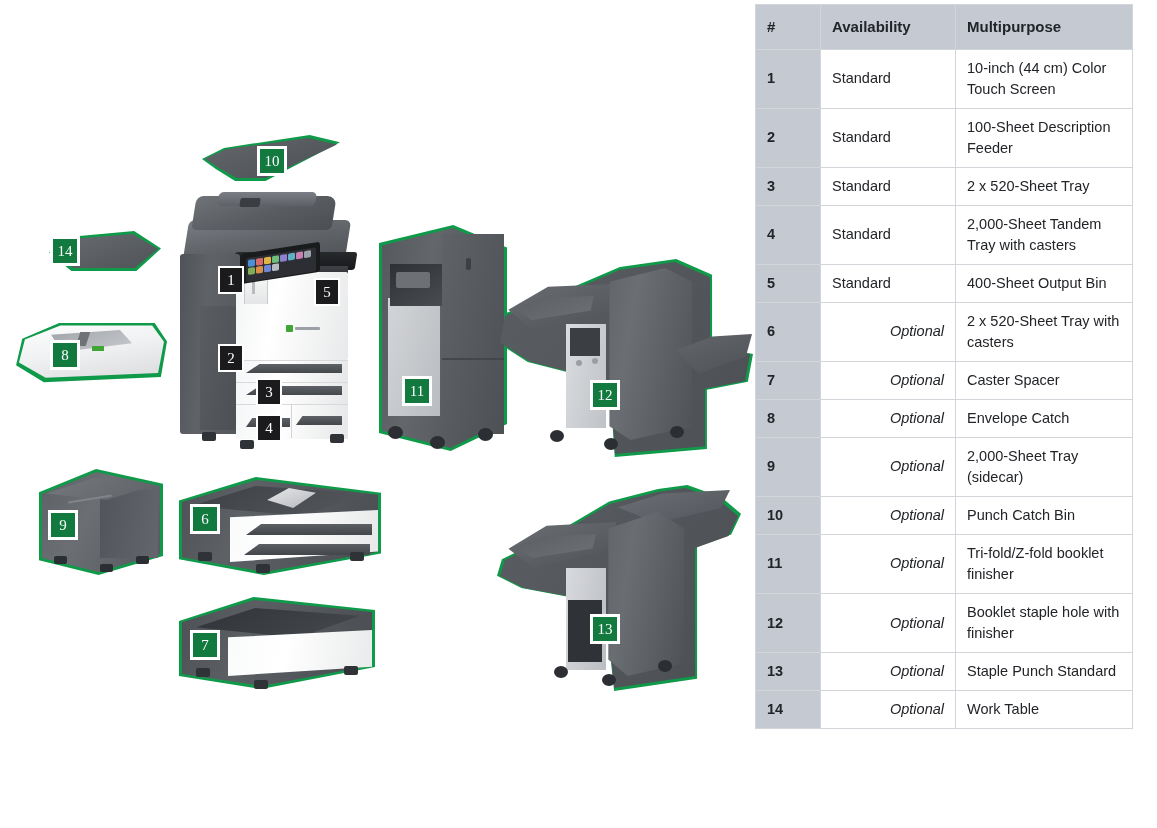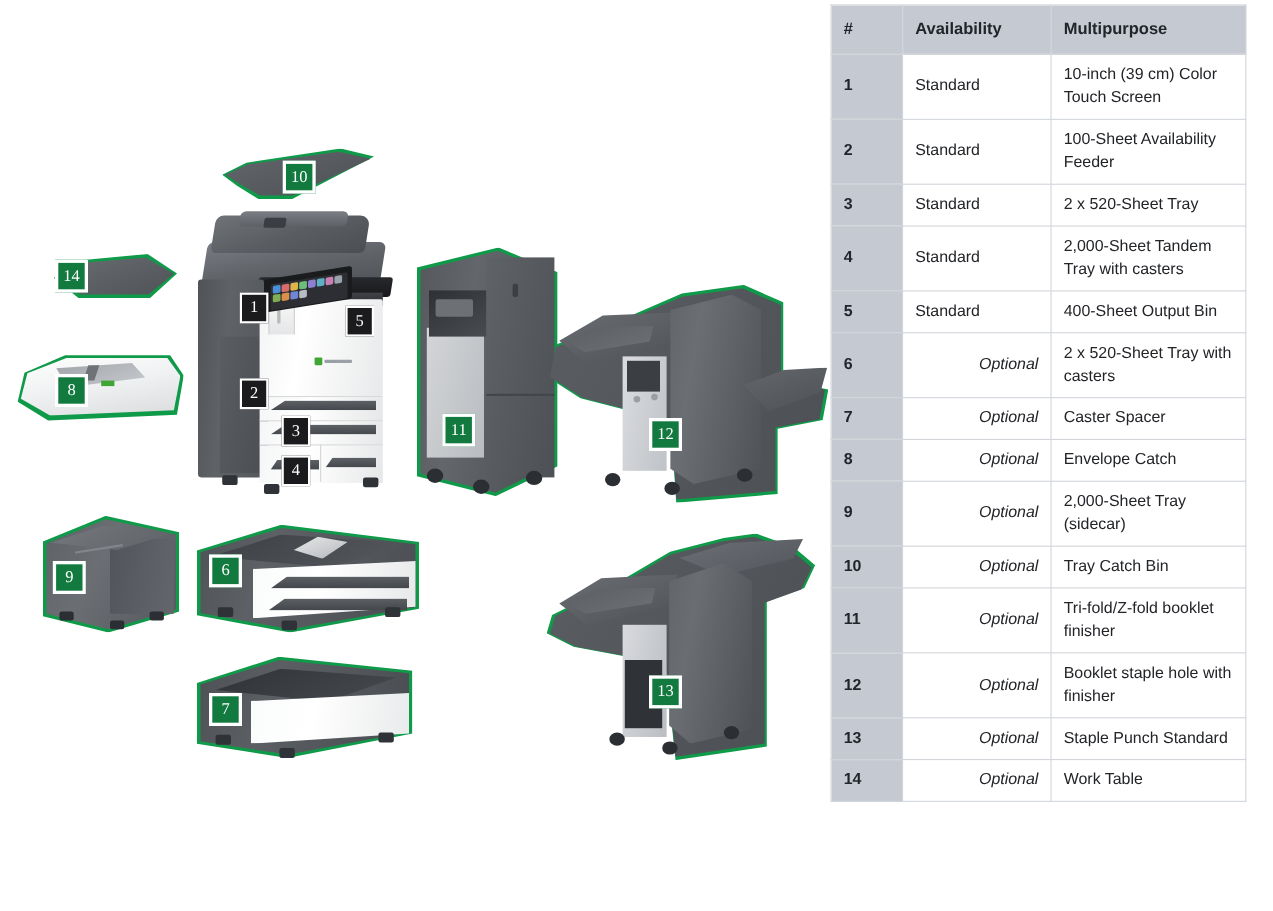--- a/index.html
+++ b/index.html
@@ -617,26 +617,26 @@
         <tr>
           <th class="col-num">#</th>
           <th class="col-avail">Availability</th>
           <th class="col-desc">Multipurpose</th>
         </tr>
       </thead>
       <tbody id="spec-body">
           <tr>
             <td class="col-num">1</td>
             <td class="col-avail">Standard</td>
-            <td class="col-desc">10-inch (39 cm) Color Touch Screen</td>
+            <td class="col-desc">10-inch (44 cm) Color Touch Screen</td>
           </tr>
           <tr>
             <td class="col-num">2</td>
             <td class="col-avail">Standard</td>
-            <td class="col-desc">100-Sheet Availability Feeder</td>
+            <td class="col-desc">100-Sheet Description Feeder</td>
           </tr>
           <tr>
             <td class="col-num">3</td>
             <td class="col-avail">Standard</td>
             <td class="col-desc">2 x 520-Sheet Tray</td>
           </tr>
           <tr>
             <td class="col-num">4</td>
             <td class="col-avail">Standard</td>
             <td class="col-desc">2,000-Sheet Tandem Tray with casters</td>
@@ -662,21 +662,21 @@
             <td class="col-desc">Envelope Catch</td>
           </tr>
           <tr>
             <td class="col-num">9</td>
             <td class="col-avail opt">Optional</td>
             <td class="col-desc">2,000-Sheet Tray (sidecar)</td>
           </tr>
           <tr>
             <td class="col-num">10</td>
             <td class="col-avail opt">Optional</td>
-            <td class="col-desc">Tray Catch Bin</td>
+            <td class="col-desc">Punch Catch Bin</td>
           </tr>
           <tr>
             <td class="col-num">11</td>
             <td class="col-avail opt">Optional</td>
             <td class="col-desc">Tri-fold/Z-fold booklet finisher</td>
           </tr>
           <tr>
             <td class="col-num">12</td>
             <td class="col-avail opt">Optional</td>
             <td class="col-desc">Booklet staple hole with finisher</td>

